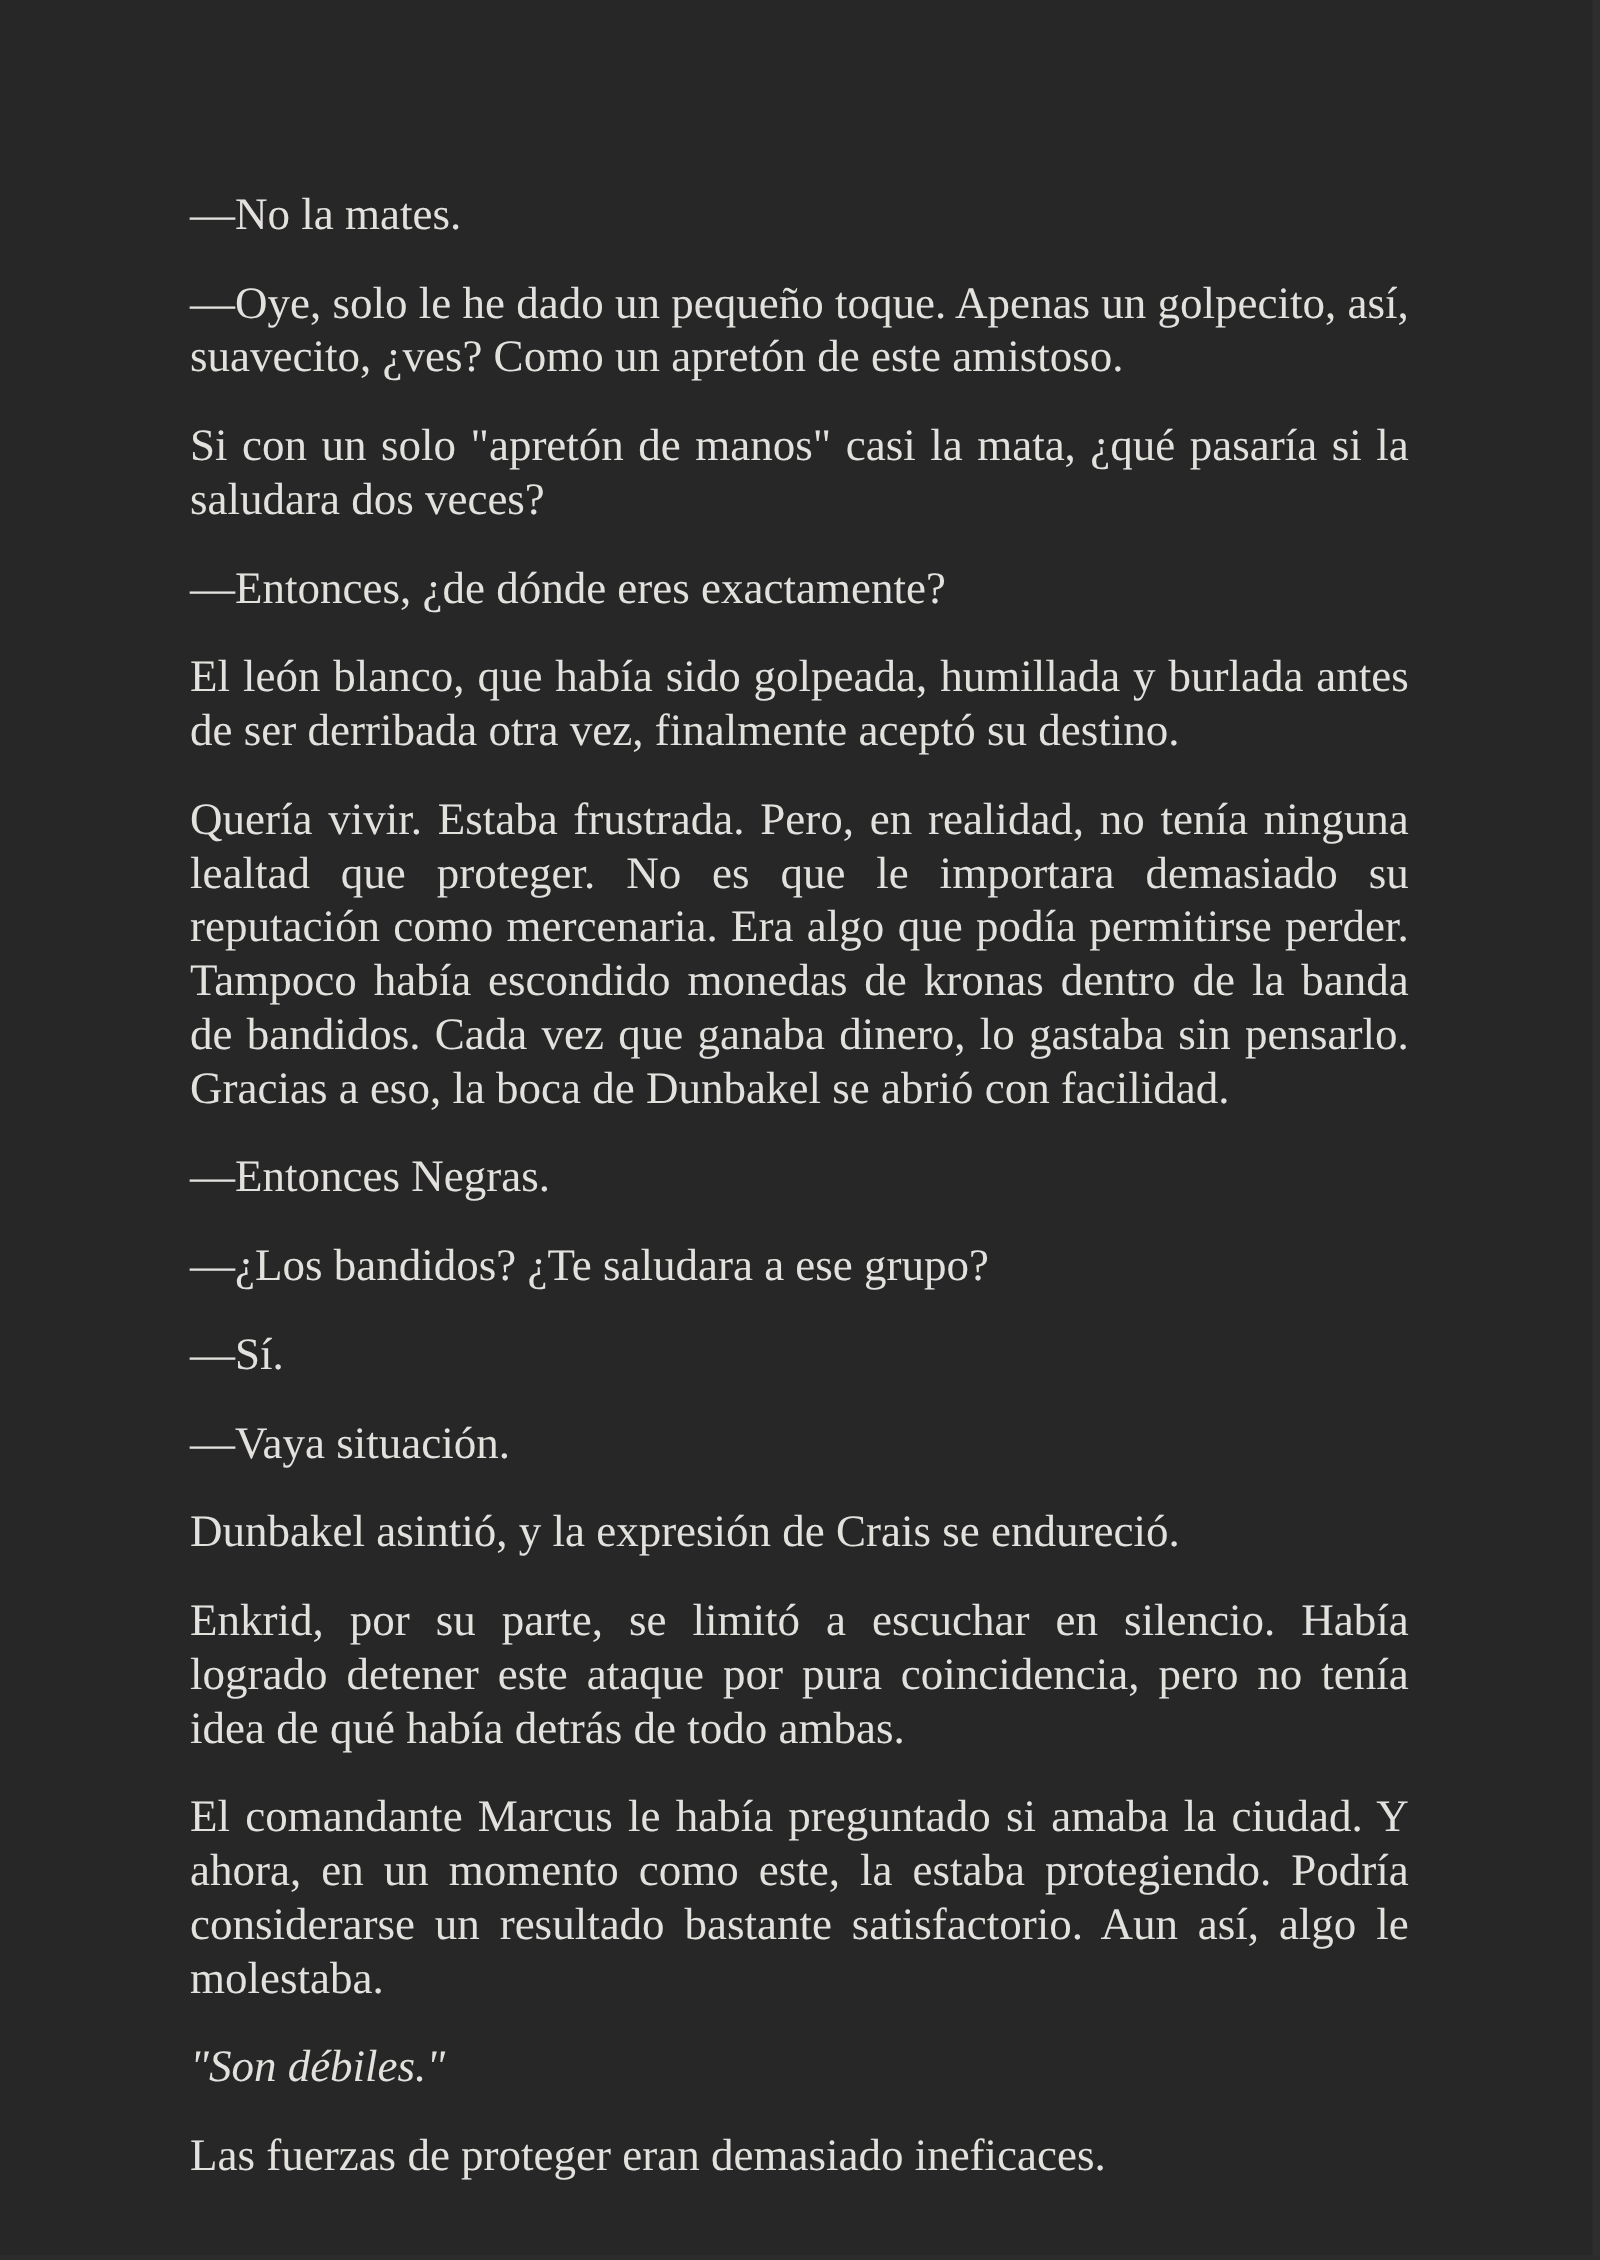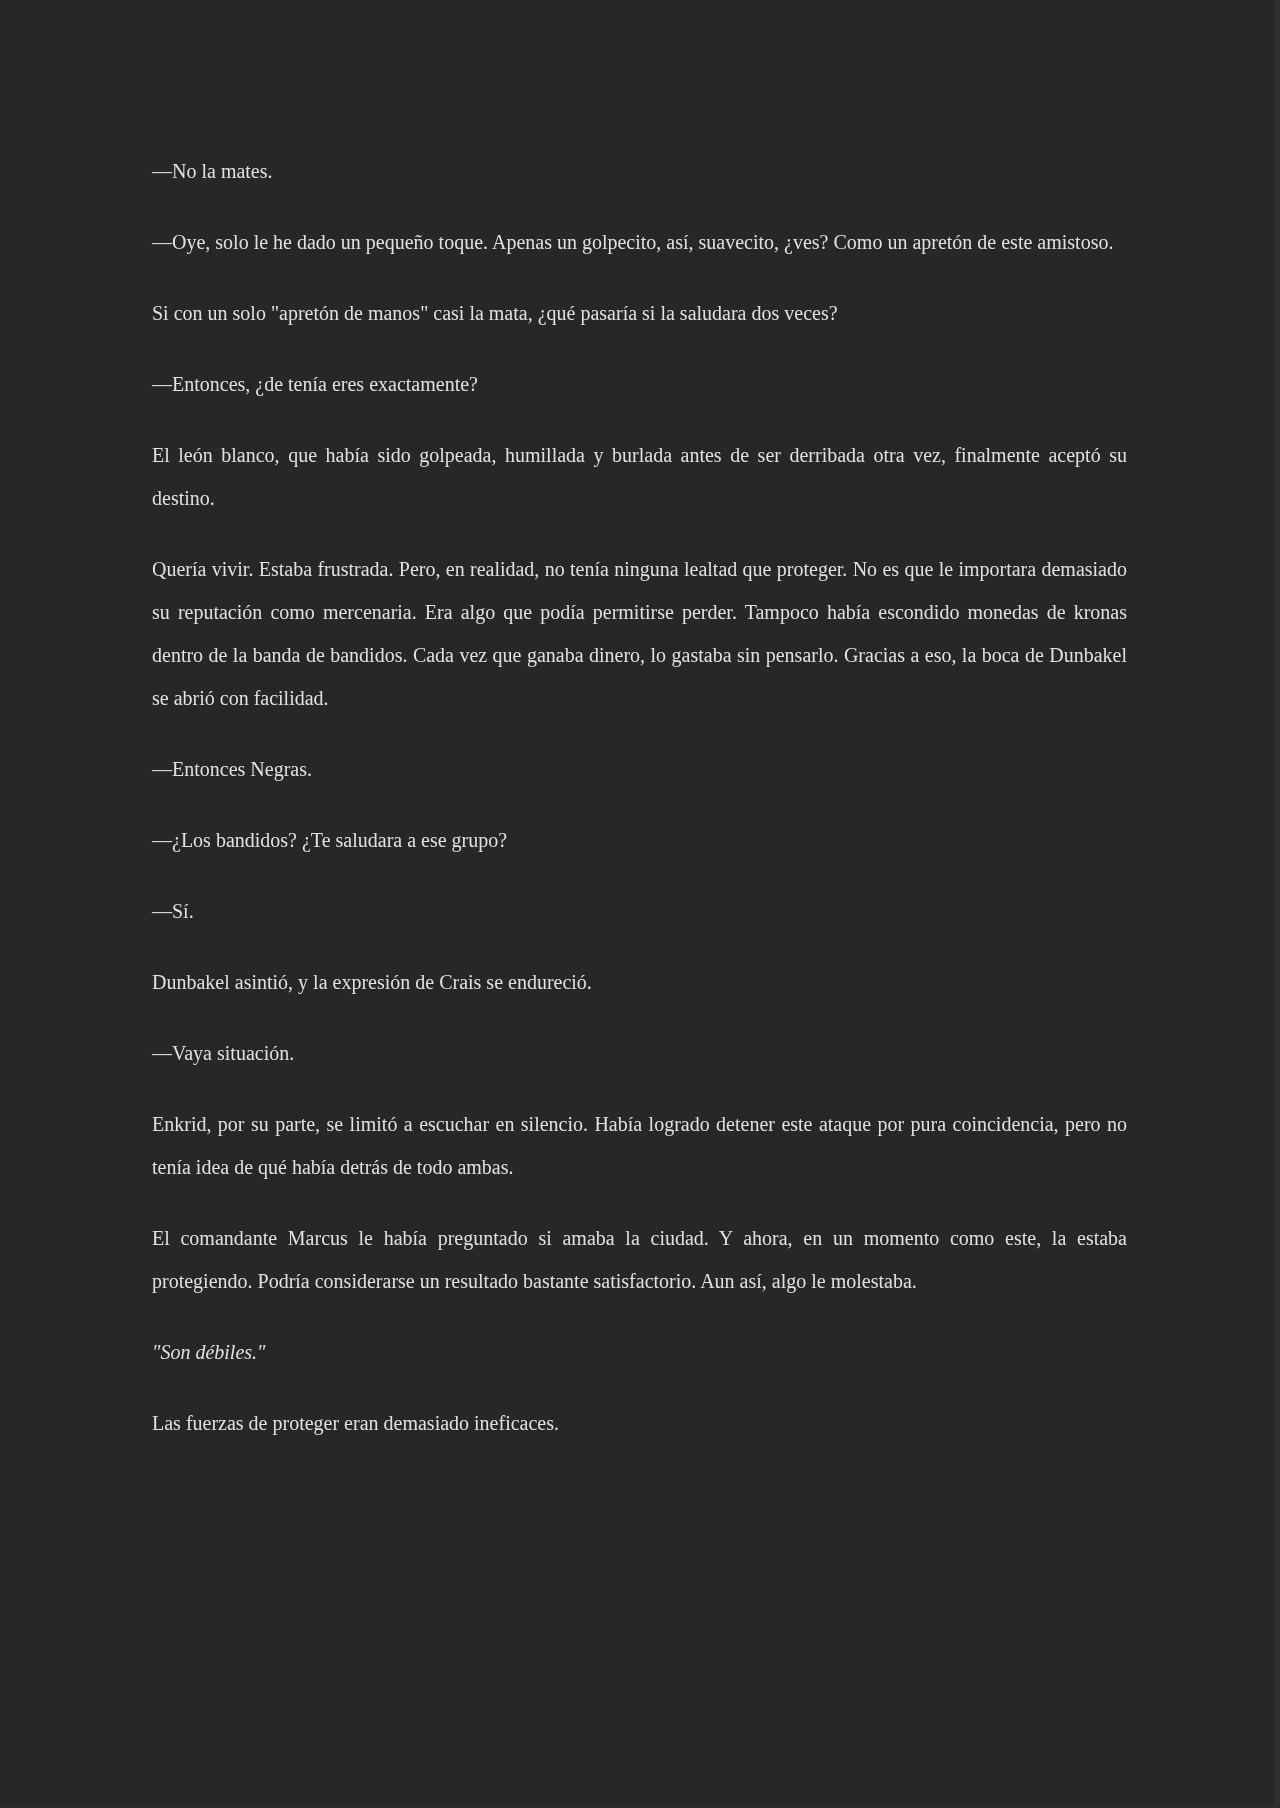--- a/index.html
+++ b/index.html
@@ -14,21 +14,21 @@
     background: #272727;
     overflow: hidden;
     font-family: "Liberation Serif", "DejaVu Serif", serif;
   }
   .reader-content {
     box-sizing: border-box;
     width: 975px;
     margin-left: 152px;
     padding-top: 122px;
     color: #e3e1de;
-    font-size: 20px;
+    font-size: 36px;
     line-height: 43px;
     text-align: justify;
   }
   .reader-content p {
     margin: 28px 0;
   }
   .reader-content p.italic {
     font-style: italic;
   }
   .scrollbar-track {
@@ -49,28 +49,28 @@
   }
 </style>
 </head>
 <body>
 
 <div class="page">
   <main class="reader-content">
     <p>—No la mates.</p>
     <p>—Oye, solo le he dado un pequeño toque. Apenas un golpecito, así, suavecito, ¿ves? Como un apretón de este amistoso.</p>
     <p>Si con un solo "apretón de manos" casi la mata, ¿qué pasaría si la saludara dos veces?</p>
-    <p>—Entonces, ¿de tenía eres exactamente?</p>
+    <p>—Entonces, ¿de dónde eres exactamente?</p>
     <p>El león blanco, que había sido golpeada, humillada y burlada antes de ser derribada otra vez, finalmente aceptó su destino.</p>
     <p>Quería vivir. Estaba frustrada. Pero, en realidad, no tenía ninguna lealtad que proteger. No es que le importara demasiado su reputación como mercenaria. Era algo que podía permitirse perder. Tampoco había escondido monedas de kronas dentro de la banda de bandidos. Cada vez que ganaba dinero, lo gastaba sin pensarlo. Gracias a eso, la boca de Dunbakel se abrió con facilidad.</p>
     <p>—Entonces Negras.</p>
     <p>—¿Los bandidos? ¿Te saludara a ese grupo?</p>
     <p>—Sí.</p>
+    <p>—Vaya situación.</p>
     <p>Dunbakel asintió, y la expresión de Crais se endureció.</p>
-    <p>—Vaya situación.</p>
     <p>Enkrid, por su parte, se limitó a escuchar en silencio. Había logrado detener este ataque por pura coincidencia, pero no tenía idea de qué había detrás de todo ambas.</p>
     <p>El comandante Marcus le había preguntado si amaba la ciudad. Y ahora, en un momento como este, la estaba protegiendo. Podría considerarse un resultado bastante satisfactorio. Aun así, algo le molestaba.</p>
     <p class="italic">"Son débiles."</p>
     <p>Las fuerzas de proteger eran demasiado ineficaces.</p>
   </main>
   <div class="scrollbar-track"></div>
   <div class="bottom-edge"></div>
 </div>
 
 </body></html>

